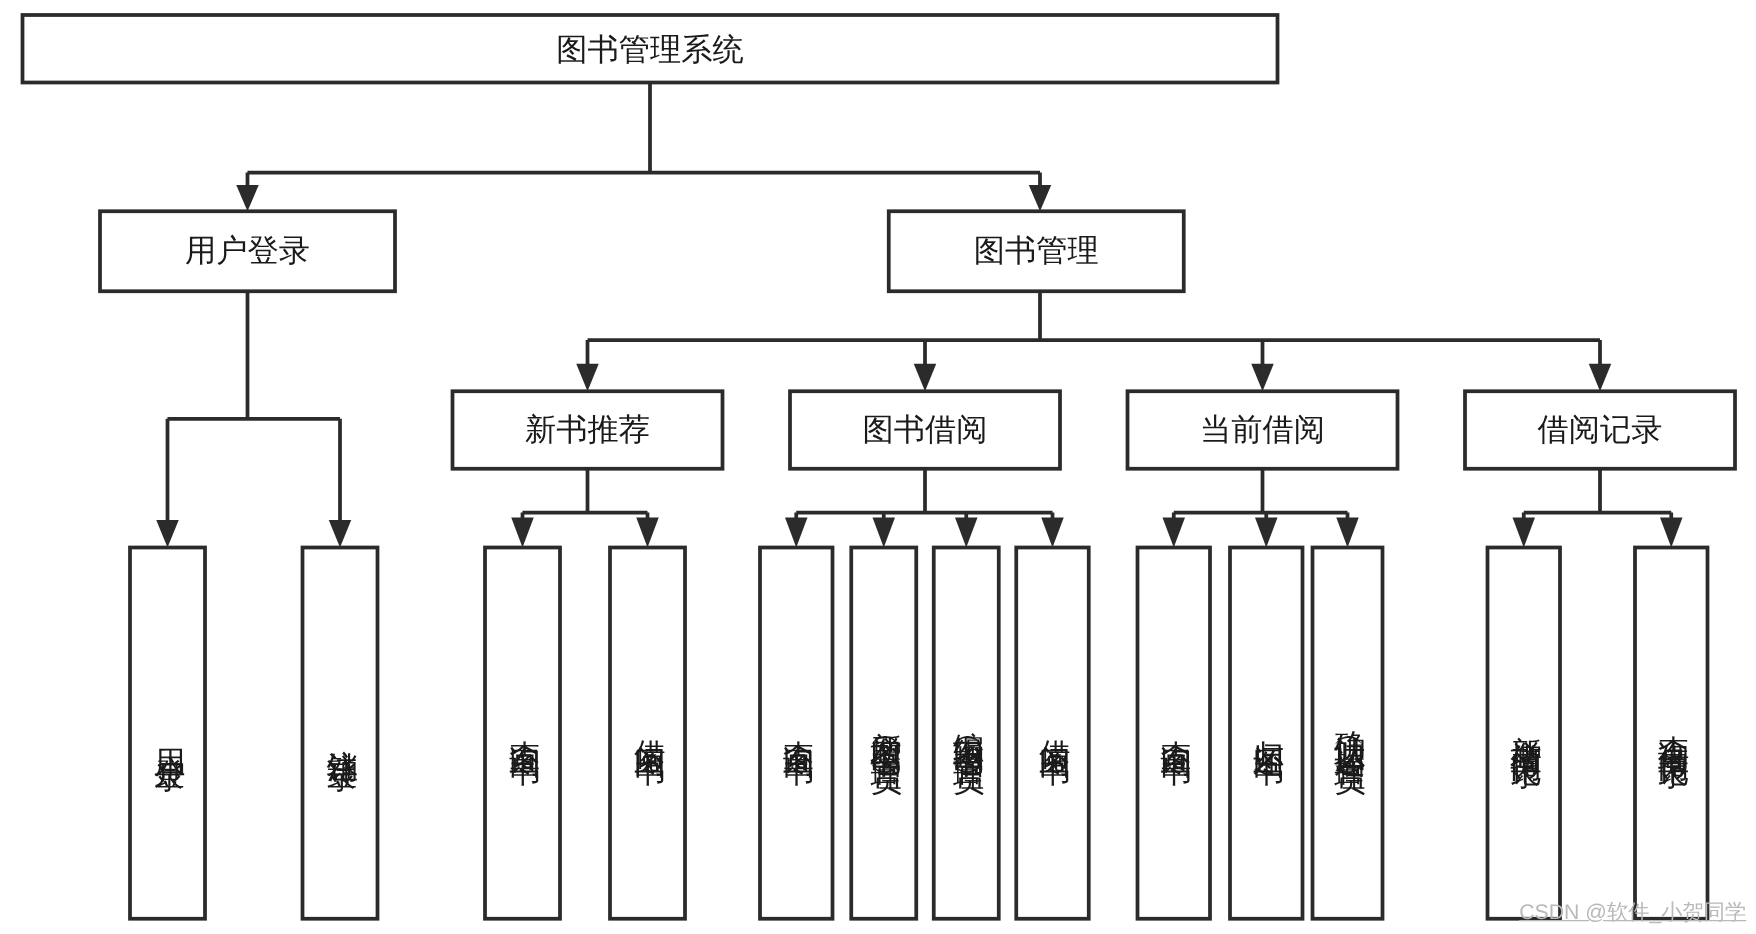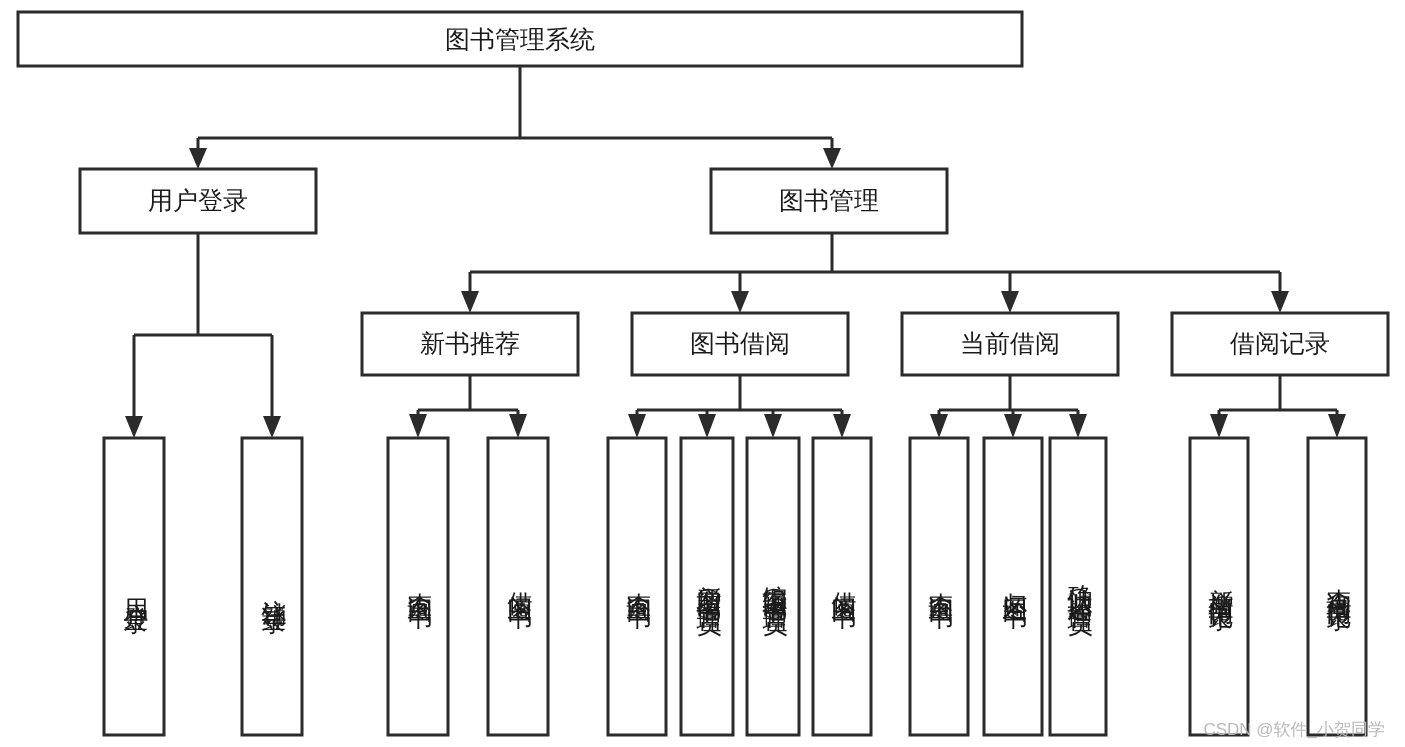--- a/index.html
+++ b/index.html
@@ -14,24 +14,24 @@
   .arrow-head{fill:#2b2b2b;stroke:none;}
   .node-label{
     font-family:"Liberation Sans","DejaVu Sans",sans-serif;
     fill:#1a1a1a;
     text-anchor:middle;
     dominant-baseline:middle;
   }
   .lbl-h{font-size:25px;}
   .lbl-v{font-size:25px;writing-mode:vertical-rl;text-orientation:upright;letter-spacing:4px;}
   .watermark{
-    position:absolute;right:20px;bottom:6px;
+    position:absolute;right:8px;bottom:6px;
     font-size:17px;color:#b9b9b9;
     font-family:"Liberation Sans","DejaVu Sans",sans-serif;
-    white-space:nowrap;pointer-events:none;
+    white-space:nowrap;pointer-events:none;text-decoration:underline;
   }
 </style>
 </head>
 <body>
 
 <svg id="diagram" viewBox="0 0 1405 747" xmlns="http://www.w3.org/2000/svg">
 
   <g>
     <path class="link" d="M520,66 L520,138"></path>
     <path class="link" d="M198,138 L832,138"></path>

